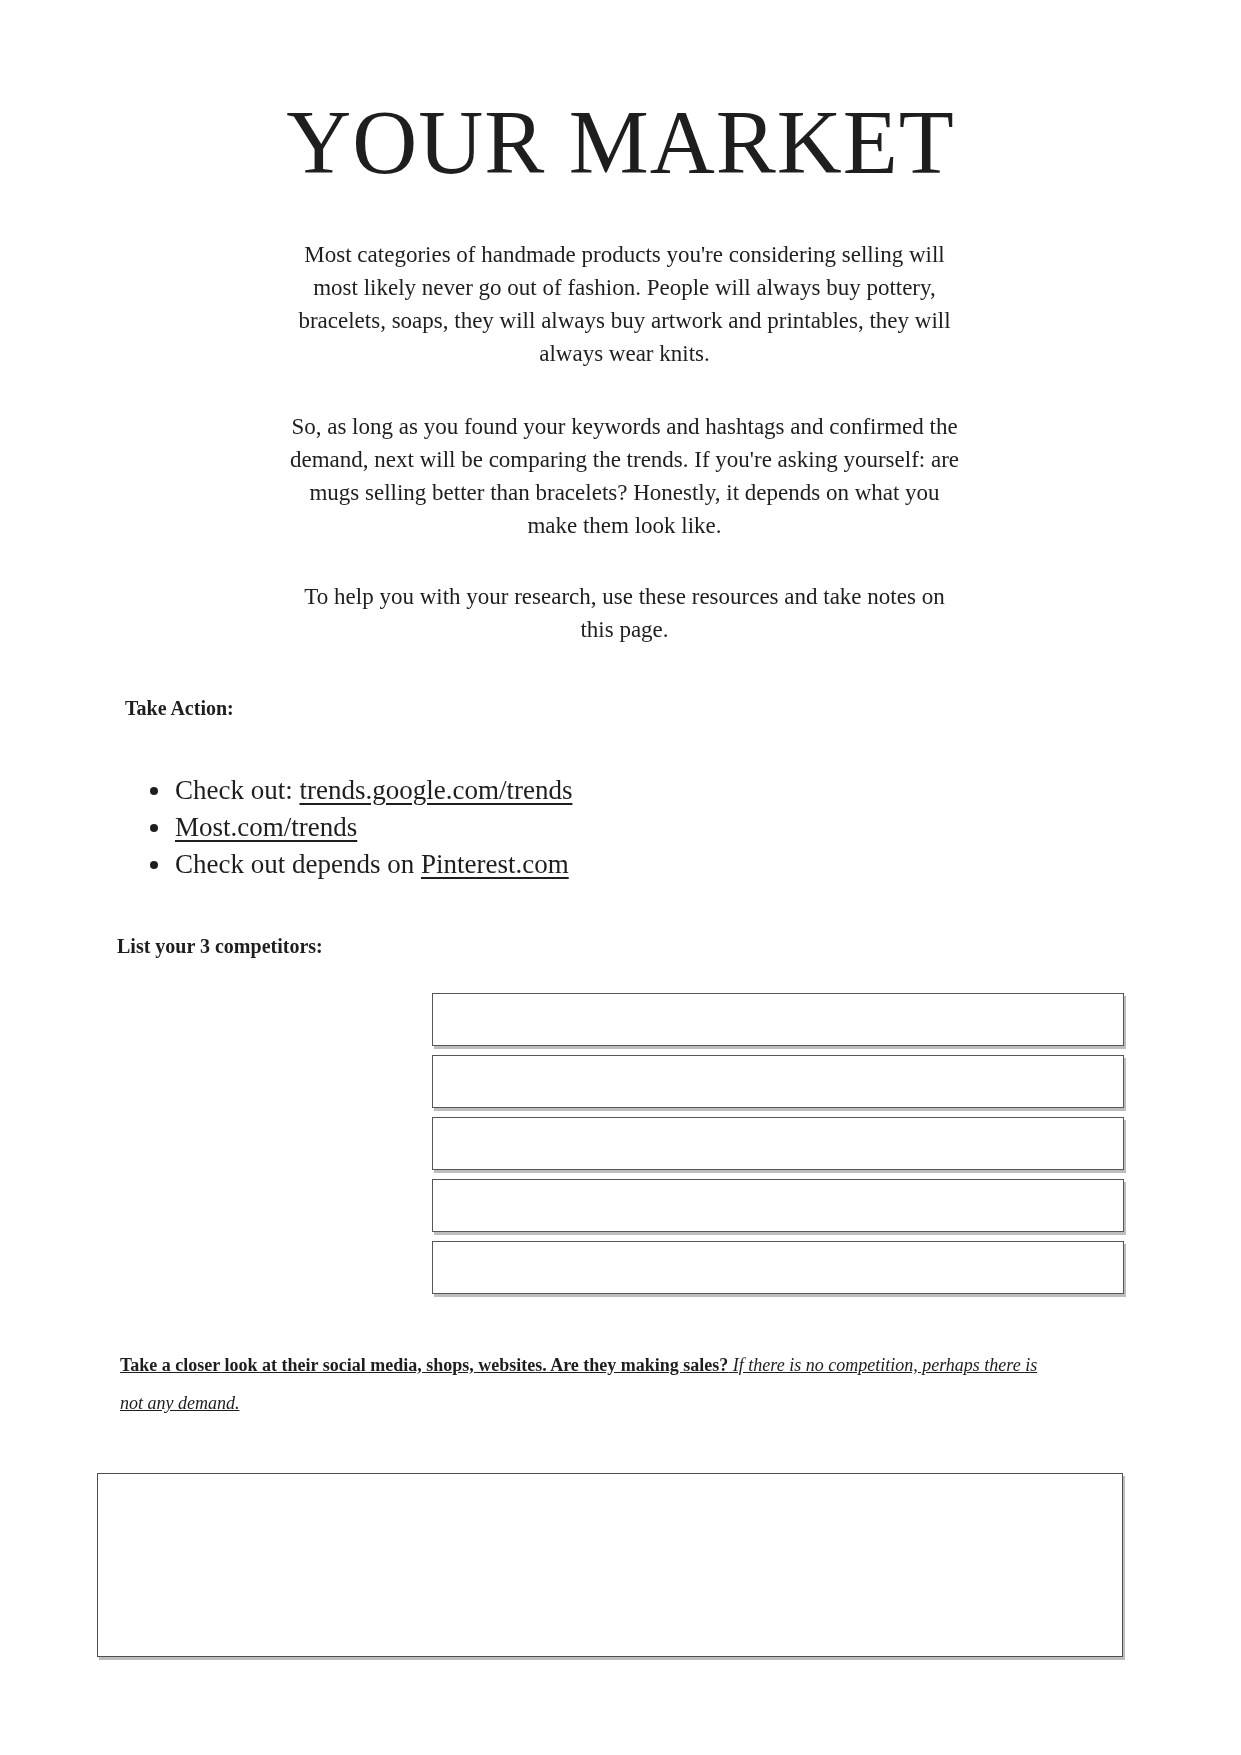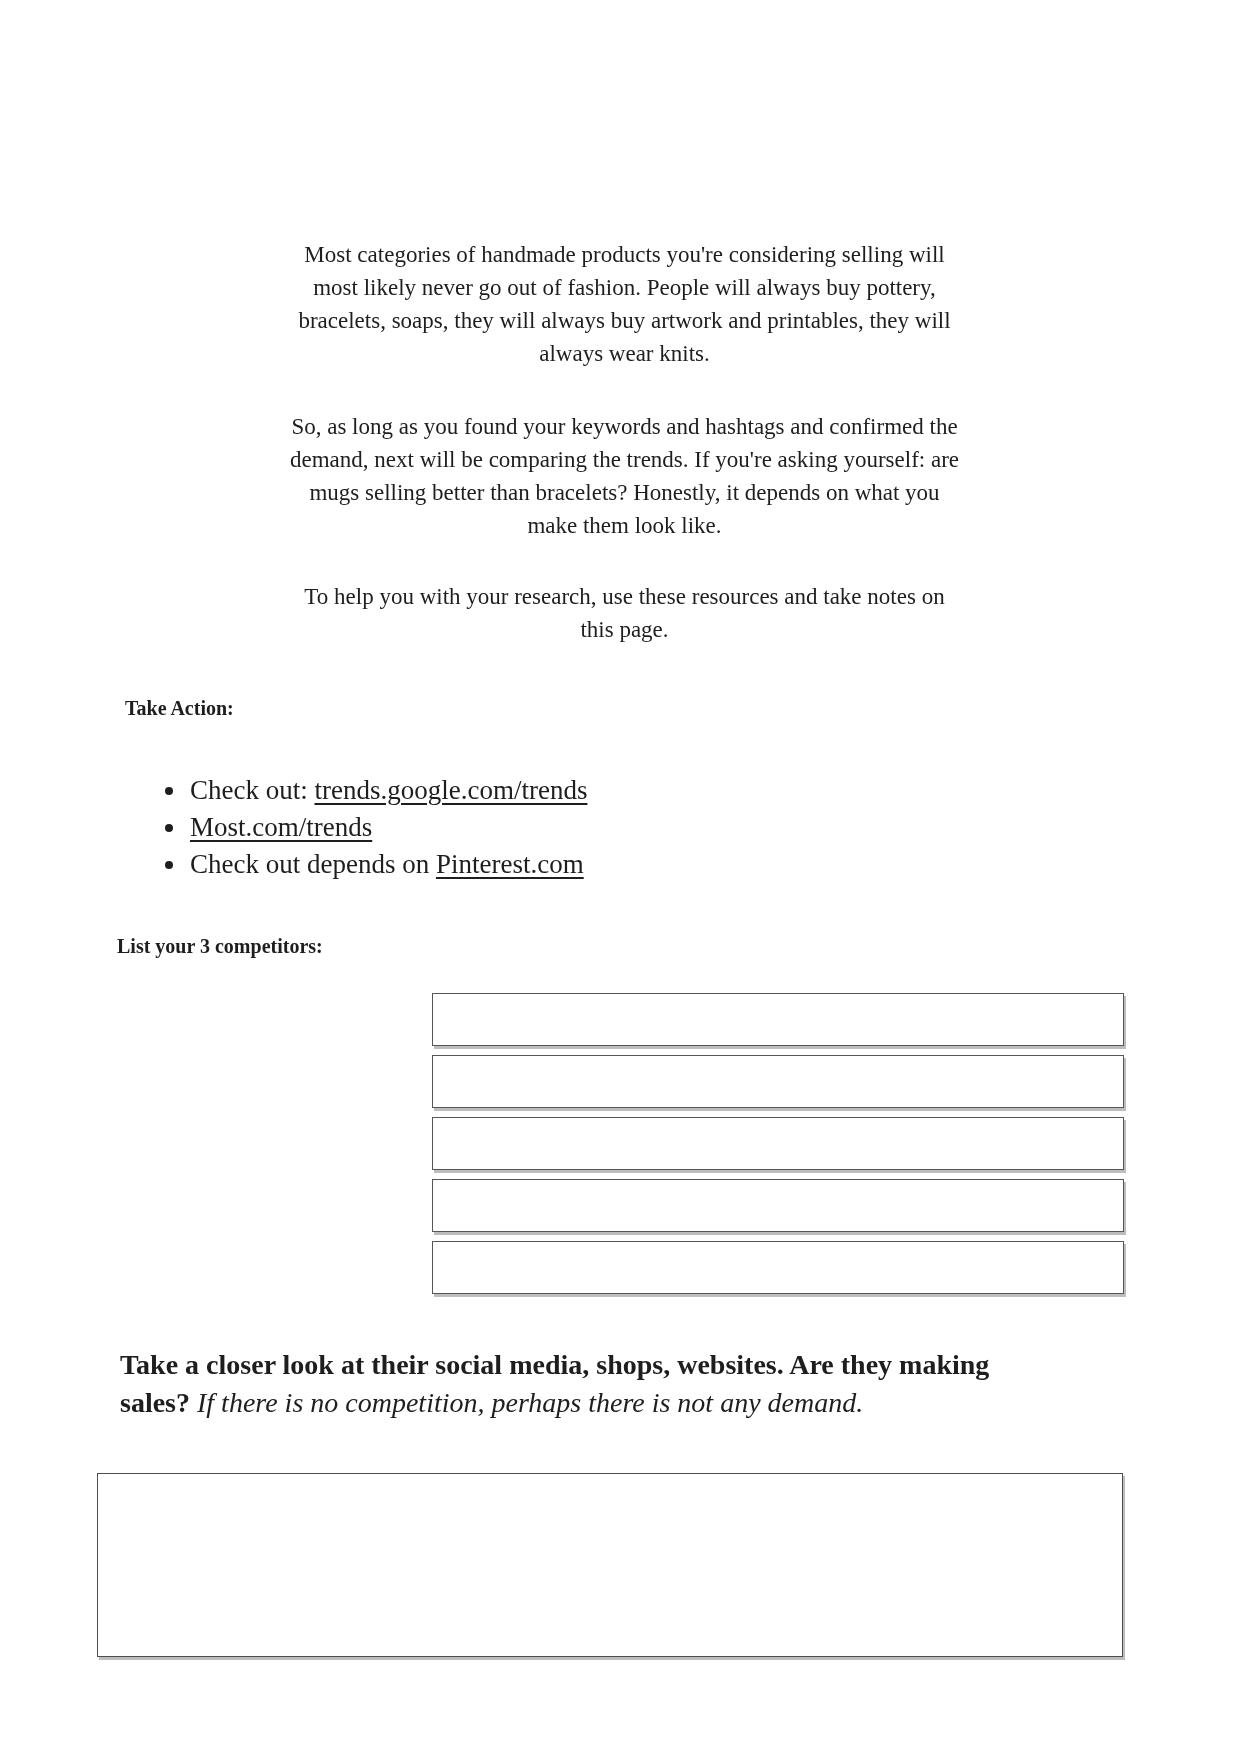--- a/index.html
+++ b/index.html
@@ -44,21 +44,21 @@
     margin: 0;
     font-size: 20px;
     font-weight: 700;
     line-height: 35px;
     white-space: nowrap;
   }
   .take-action-heading { left: 125px; top: 691px; }
   .competitors-heading { left: 117px; top: 929px; }
   .bullets {
     position: absolute;
-    left: 158px;
+    left: 143px;
     top: 772px;
     margin: 0;
     padding: 0 0 0 30px;
     font-size: 27px;
     line-height: 37px;
     list-style: disc outside;
   }
   .bullets li { padding-left: 2px; }
   .bullets a {
     color: inherit;
@@ -85,22 +85,23 @@
   .field-2 { top: 1055px; }
   .field-3 { top: 1117px; }
   .field-4 { top: 1179px; }
   .field-5 { top: 1241px; }
   .closer {
     position: absolute;
     left: 120px;
     top: 1346px;
     width: 940px;
     margin: 0;
-    font-size: 28px;
+    font-size: 18px;
     line-height: 38px;
+    text-decoration: underline;
   }
   .closer .bold-part { font-weight: 700; }
   .closer .italic-part { font-style: italic; font-weight: 400; }
   .notes-box {
     position: absolute;
     left: 97px;
     top: 1473px;
     width: 1026px;
     height: 184px;
     box-sizing: border-box;
@@ -113,20 +114,21 @@
     font-size: 22px;
     padding: 10px 14px;
     border-radius: 0;
   }
 </style>
 </head>
 <body>
 
 <div class="page">
 
+  <h1 class="title">YOUR MARKET</h1>
 
   <p class="para para-1">Most categories of handmade products you're considering selling will
 most likely never go out of fashion. People will always buy pottery,
 bracelets, soaps, they will always buy artwork and printables, they will
 always wear knits.</p>
   <p class="para para-3">To help you with your research, use these resources and take notes on
 this page.</p>
   <p class="para para-2">So, as long as you found your keywords and hashtags and confirmed the
 demand, next will be comparing the trends. If you're asking yourself: are
 mugs selling better than bracelets? Honestly, it depends on what you

